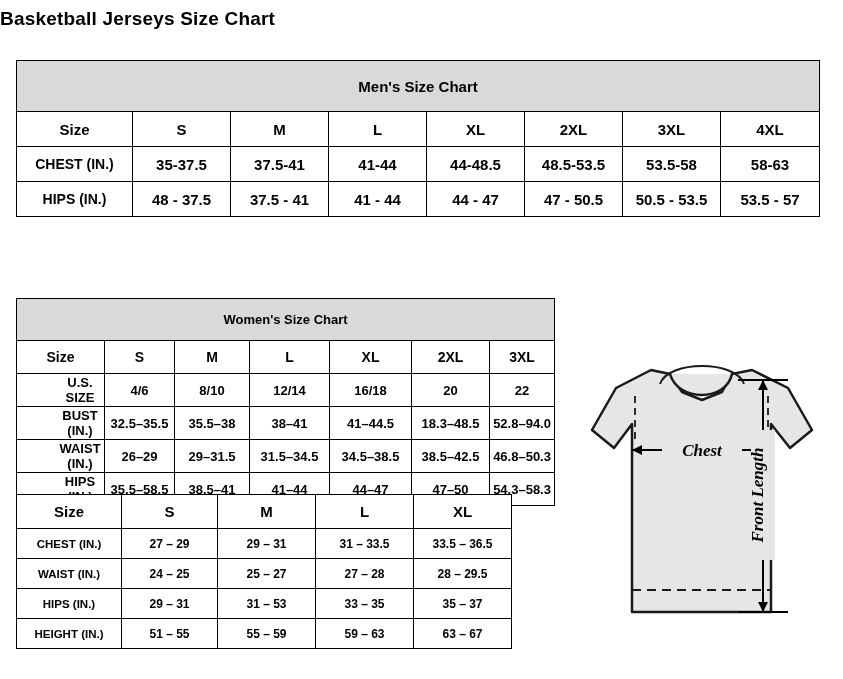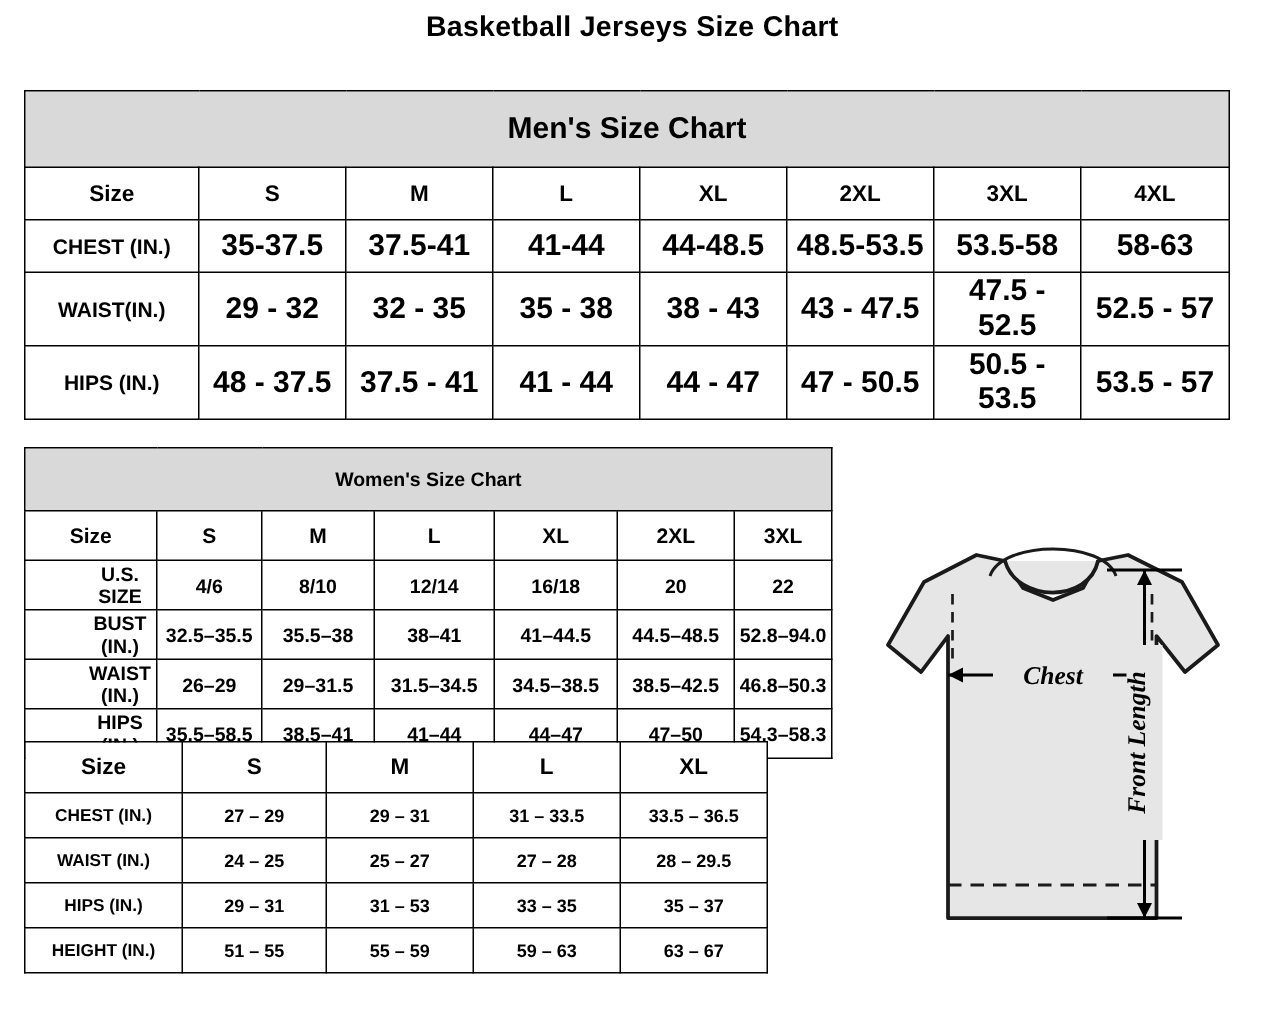--- a/index.html
+++ b/index.html
@@ -9,21 +9,21 @@
   body {
     width: 843px;
     height: 679px;
     background: #ffffff;
     font-family: "Liberation Sans", sans-serif;
     color: #000000;
     position: relative;
     overflow: hidden;
   }
   .page-title {
-    text-align: center;
+    text-align: left;
     font-size: 19px;
     font-weight: bold;
     margin-top: 8px;
     margin-bottom: 10px;
     letter-spacing: 0.2px;
   }
   table {
     border-collapse: collapse;
     table-layout: fixed;
   }
@@ -41,21 +41,21 @@
     padding: 9px 0;
   }
   
   #mens-table {
     position: absolute;
     left: 16px;
     top: 60px;
     width: 803px;
   }
   #mens-table td {
-    font-size: 20px;
+    font-size: 15px;
     height: 32px;
   }
   #mens-table .hdr td {
     background: #ffffff;
     font-size: 15px;
   }
   #mens-table .rowlabel {
     font-size: 14px;
   }
   
@@ -142,30 +142,20 @@
     </tr>
     <tr>
       <td class="rowlabel">CHEST (IN.)</td>
       <td>35-37.5</td>
       <td>37.5-41</td>
       <td>41-44</td>
       <td>44-48.5</td>
       <td>48.5-53.5</td>
       <td>53.5-58</td>
       <td>58-63</td>
-    </tr>
-    <tr>
-      <td class="rowlabel">WAIST(IN.)</td>
-      <td>29 - 32</td>
-      <td>32 - 35</td>
-      <td>35 - 38</td>
-      <td>38 - 43</td>
-      <td>43 - 47.5</td>
-      <td>47.5 - 52.5</td>
-      <td>52.5 - 57</td>
     </tr>
     <tr>
       <td class="rowlabel">HIPS (IN.)</td>
       <td>48 - 37.5</td>
       <td>37.5 - 41</td>
       <td>41 - 44</td>
       <td>44 - 47</td>
       <td>47 - 50.5</td>
       <td>50.5 - 53.5</td>
       <td>53.5 - 57</td>
@@ -204,21 +194,21 @@
       <td>16/18</td>
       <td>20</td>
       <td>22</td>
     </tr>
     <tr>
       <td class="rowlabel">BUST  (IN.)</td>
       <td>32.5–35.5</td>
       <td>35.5–38</td>
       <td>38–41</td>
       <td>41–44.5</td>
-      <td>44.5–48.5</td>
+      <td>18.3–48.5</td>
       <td>52.8–94.0</td>
     </tr>
     <tr>
       <td class="rowlabel">WAIST  (IN.)</td>
       <td>26–29</td>
       <td>29–31.5</td>
       <td>31.5–34.5</td>
       <td>34.5–38.5</td>
       <td>38.5–42.5</td>
       <td>46.8–50.3</td>

